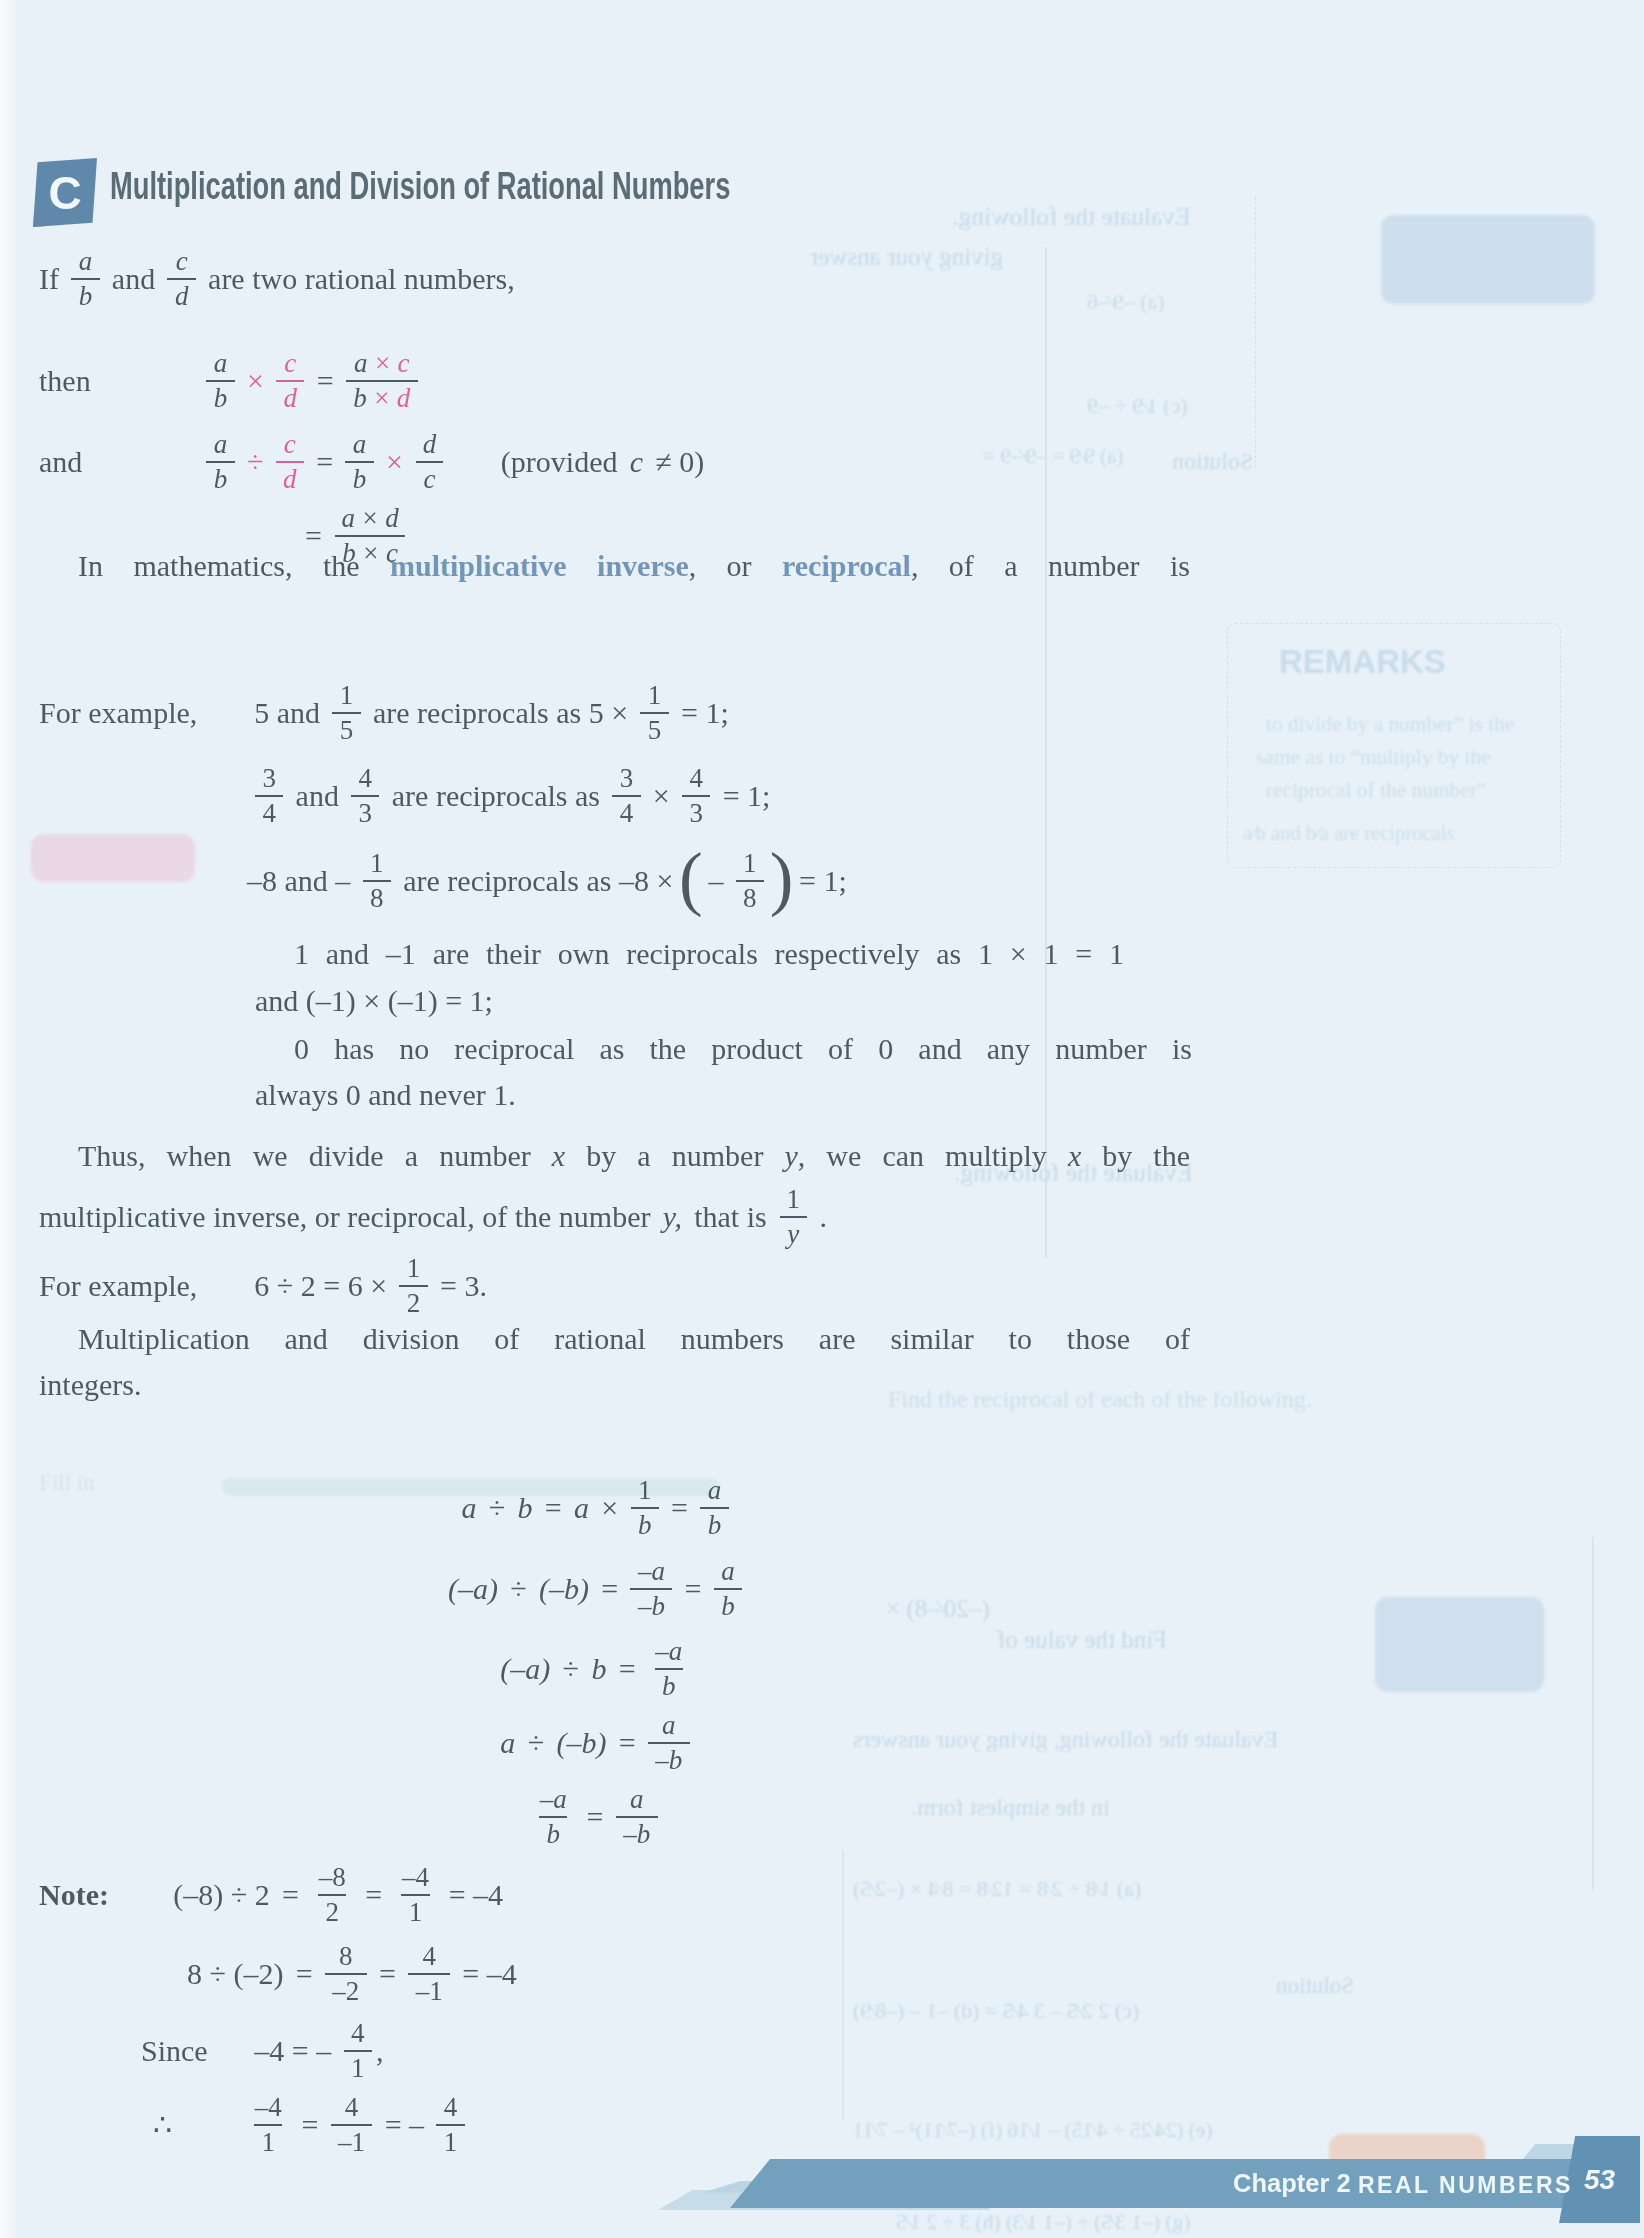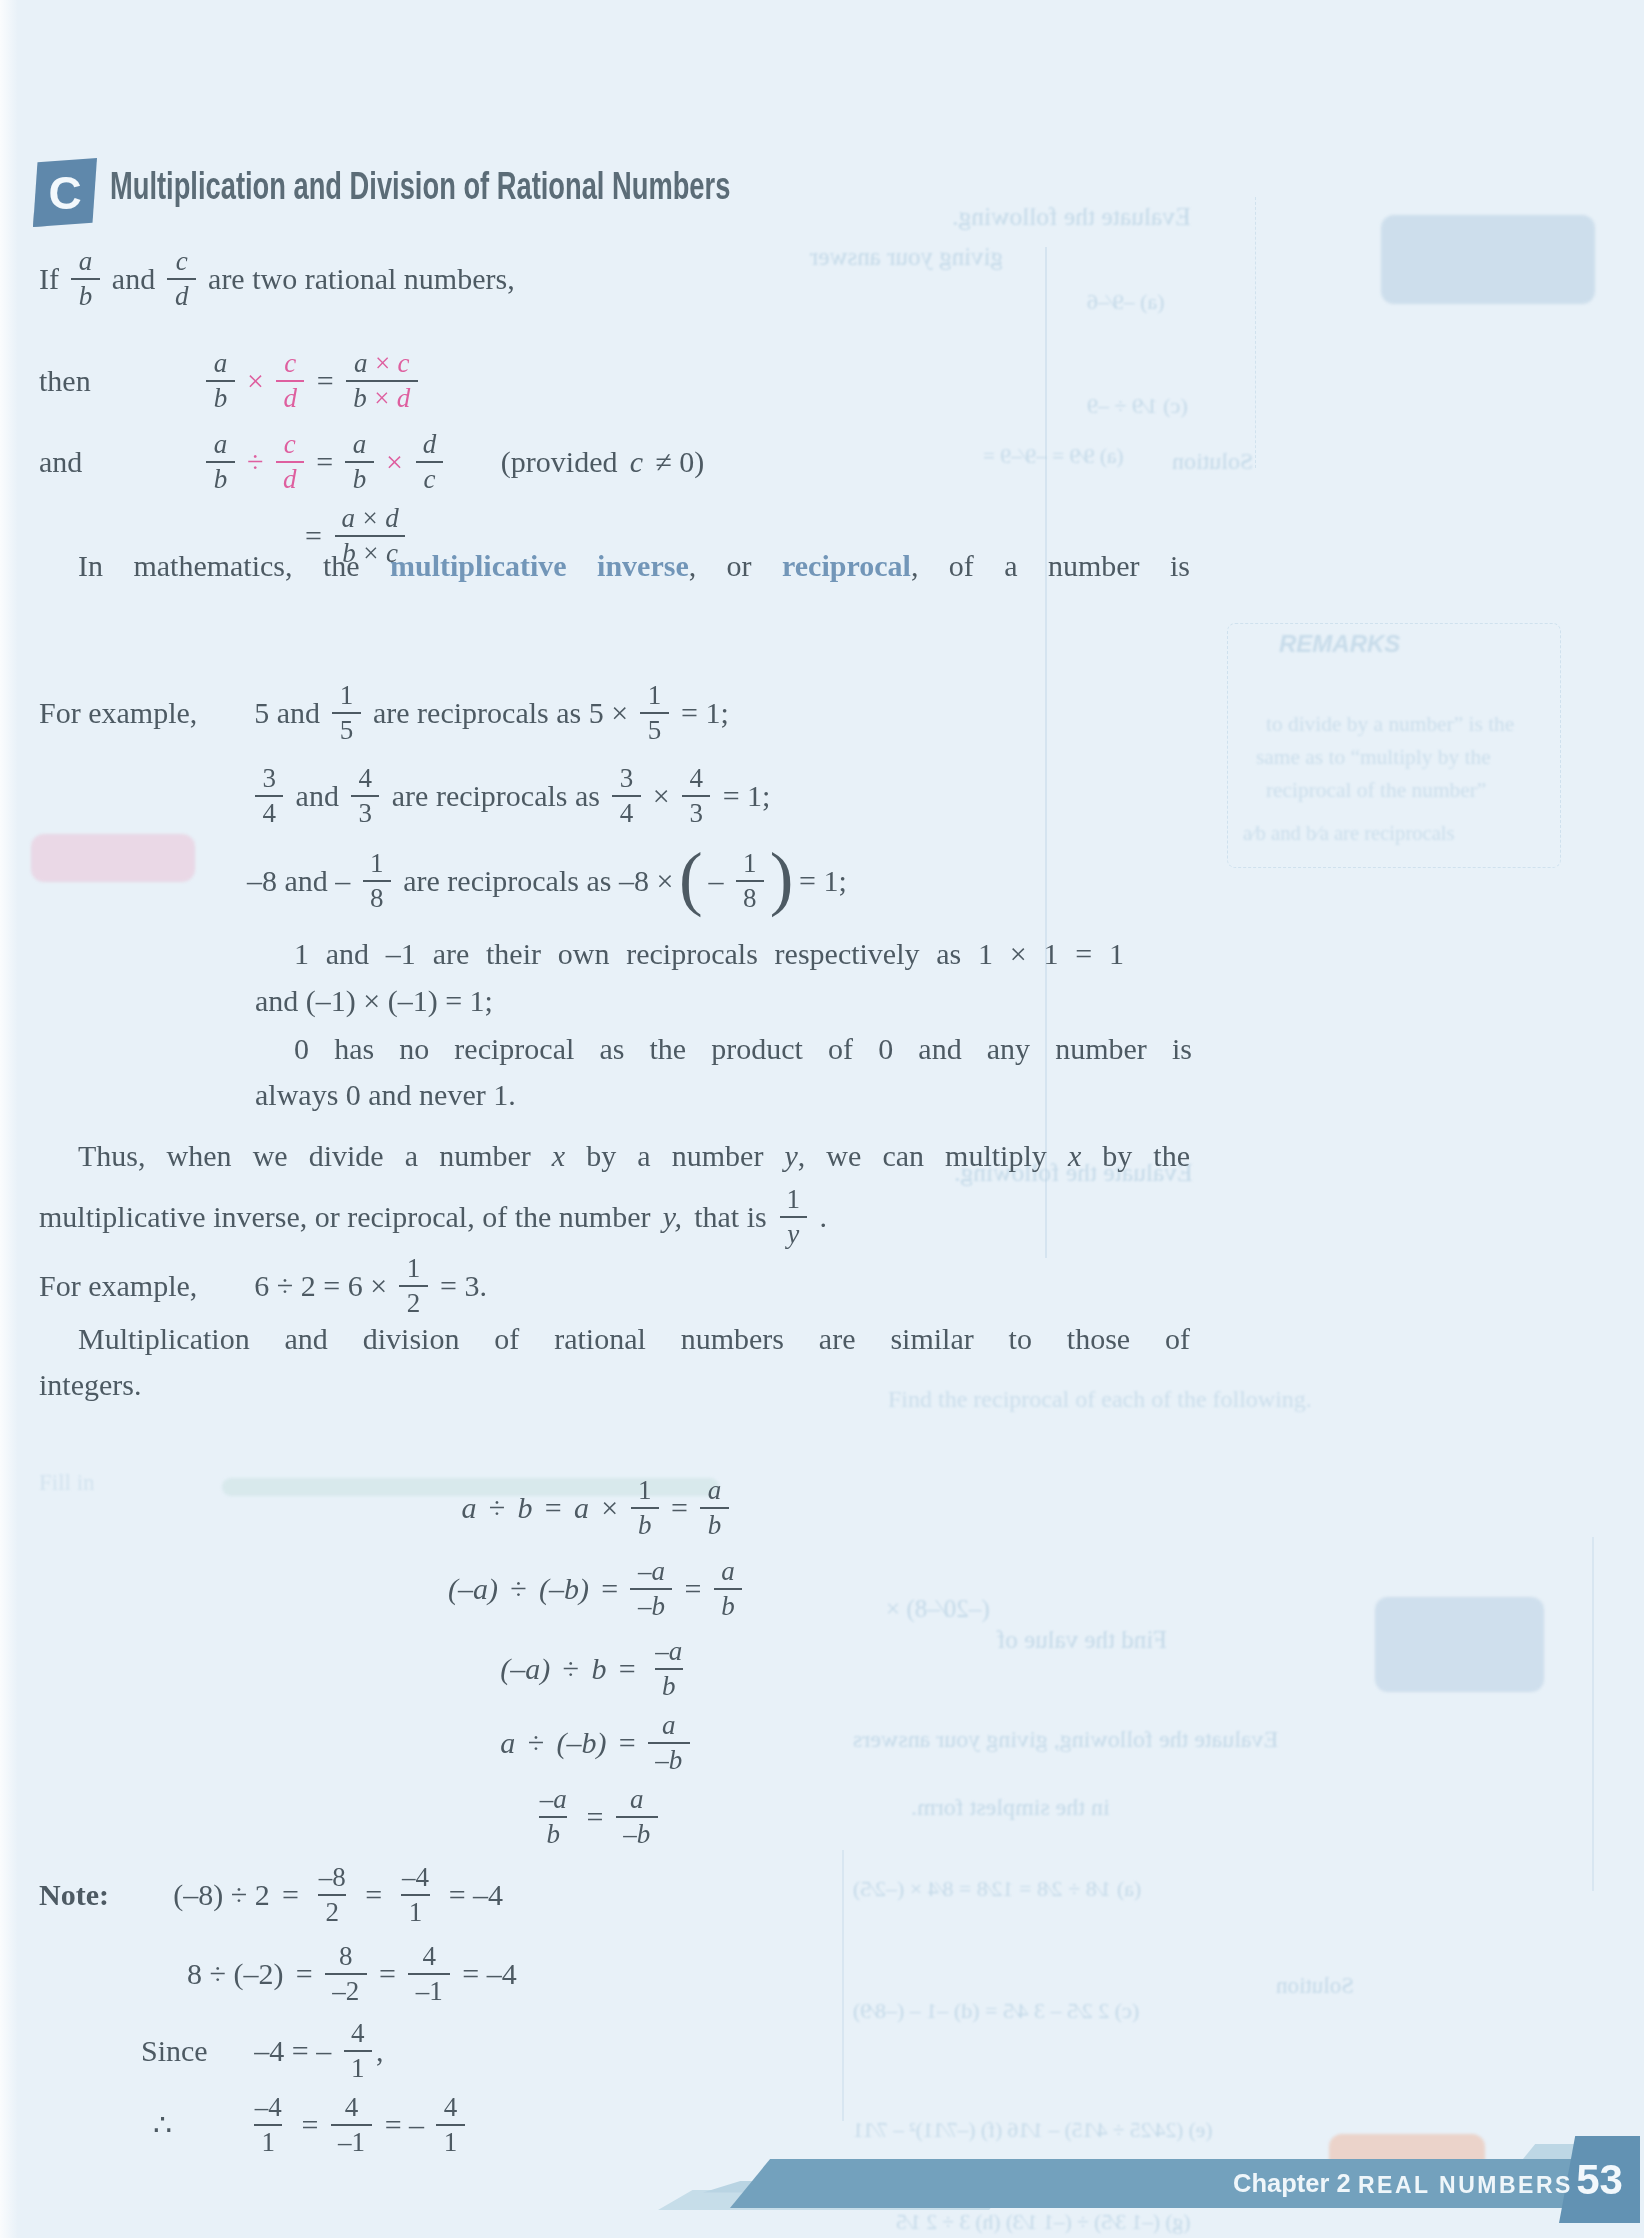--- a/index.html
+++ b/index.html
@@ -30,21 +30,21 @@
   .f-strip{position:absolute;left:703px;top:2181px;width:933px;height:11.5px;background:#b9d4e3;
            clip-path:polygon(4% 0,100% 0,100% 100%,0 100%);}
   .f-wedge{position:absolute;left:658px;top:2190px;width:345px;height:20px;background:#c6dde9;
            clip-path:polygon(10% 0,100% 0,96% 100%,0 100%);}
   .f-wedge2{position:absolute;left:1519px;top:2144px;width:90px;height:20px;background:#bdd7e5;
            clip-path:polygon(18% 0,100% 0,90% 100%,0 100%);}
   .f-banner{position:absolute;left:730px;top:2159px;width:871px;height:49px;background:#73a1bd;
            clip-path:polygon(4.6% 0,100% 0,100% 100%,0 100%);}
   .f-page{position:absolute;left:1559px;top:2136px;width:81px;height:87px;background:#6292b3;
            clip-path:polygon(20% 0,100% 0,100% 100%,0 100%);display:flex;align-items:center;justify-content:center;}
-  .f-page span{font-family:"Liberation Sans",sans-serif;font-weight:bold;font-size:42px;color:#f2f8fc;}
+  .f-page span{font-family:"Liberation Sans",sans-serif;font-weight:bold;font-size:28px;color:#f2f8fc;font-style:italic;}
   .f-ch{position:absolute;left:1233px;top:2169px;font-family:"Liberation Sans",sans-serif;font-weight:bold;
         font-size:25.5px;color:#eff6fa;}
   .f-bk{position:absolute;left:1358px;top:2172px;font-family:"Liberation Sans",sans-serif;font-weight:bold;
         font-size:23px;letter-spacing:2.5px;color:#eff6fa;}
   
   .mir,.ghost{position:absolute;color:#aecbdf;white-space:nowrap;pointer-events:none;}
   .mir{transform:scaleX(-1);filter:blur(1px);opacity:.62;}
   .ghost{filter:blur(0.8px);opacity:.5;}
   .blob{position:absolute;border-radius:13px;filter:blur(1.6px);pointer-events:none;}
   .vline{position:absolute;width:1.6px;background:#9cc0d8;pointer-events:none;}
@@ -61,21 +61,21 @@
     <span class="mir" style="left:952px;top:202px;font-size:25.5px">Evaluate the following.</span>
     <span class="mir" style="left:810px;top:243px;font-size:25px">giving your answer</span>
     <span class="mir" style="left:1087px;top:289px;font-size:22px">(a)  –9⁄–6</span>
     <span class="mir" style="left:1087px;top:393px;font-size:22px">(c)  1⁄9 ÷ –9</span>
     <span class="mir" style="left:983px;top:444px;font-size:21.4px">(a)  9⁄9 = –9⁄–9 =</span>
     <span class="mir" style="left:1172px;top:448px;font-size:24px">Solution</span>
     <div class="blob" style="left:1381px;top:215px;width:214px;height:89px;background:rgba(150,182,212,.32)"></div>
     <div class="vline" style="left:1045px;top:247px;height:1011px;opacity:.25"></div>
     <div class="dline" style="left:1255px;top:197px;height:271px"></div>
     <div class="rembox"></div>
-    <span class="ghost" style="left:1279px;top:630px;font-size:24px;font-style:italic;font-weight:bold;font-family:'Liberation Sans',sans-serif;opacity:.55">REMARKS</span>
+    <span class="ghost" style="left:1279px;top:643px;font-size:33px;font-weight:bold;font-family:'Liberation Sans',sans-serif;opacity:.55">REMARKS</span>
     <span class="ghost" style="left:1266px;top:712px;font-size:21.4px">to divide by a number” is the</span>
     <span class="ghost" style="left:1256px;top:745px;font-size:21.4px">same as to “multiply by the</span>
     <span class="ghost" style="left:1266px;top:778px;font-size:21.4px">reciprocal of the number”</span>
     <span class="ghost" style="left:1243px;top:822px;font-size:20.6px">a⁄b and b⁄a are reciprocals</span>
     <div class="blob" style="left:31px;top:834px;width:164px;height:48px;background:rgba(238,160,188,.30)"></div>
     <span class="mir" style="left:954px;top:1158px;font-size:25.5px">Evaluate the following.</span>
     <span class="ghost" style="left:888px;top:1386px;font-size:24px">Find the reciprocal of each of the following.</span>
     <span class="ghost" style="left:39px;top:1470px;font-size:23px;opacity:.38">Fill in</span>
     <div class="blob" style="left:222px;top:1478px;width:497px;height:18px;background:rgba(160,205,195,.22)"></div>
     <span class="mir" style="left:997px;top:1626px;font-size:25px">Find the value of</span>

